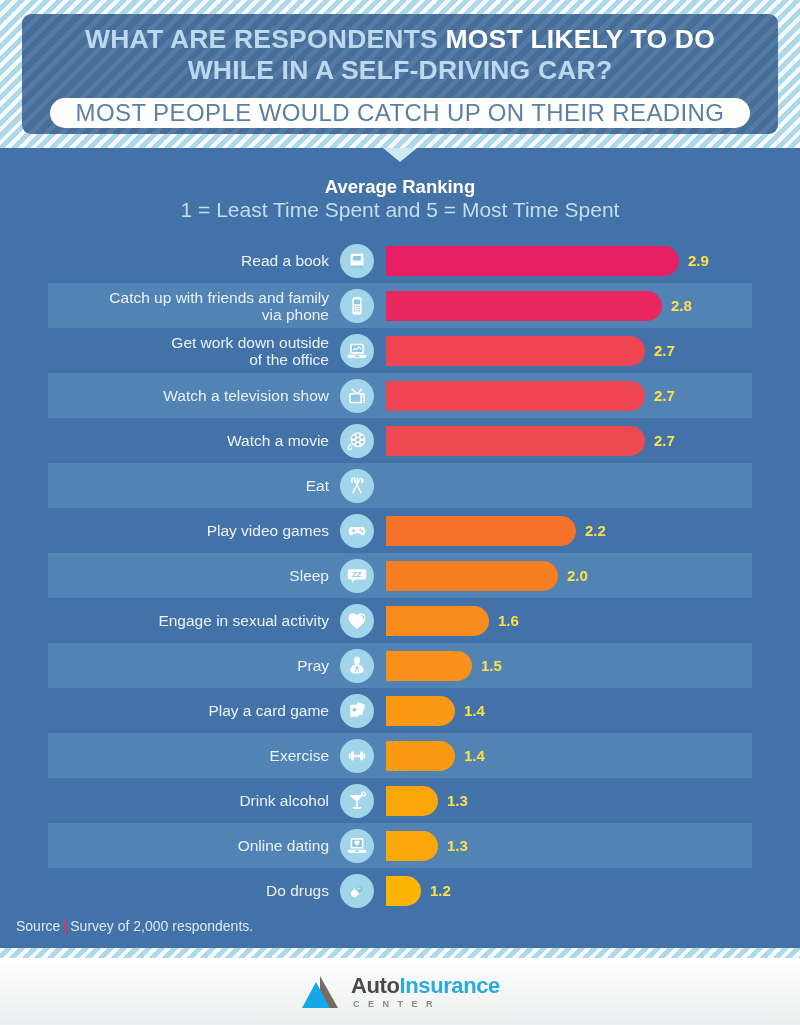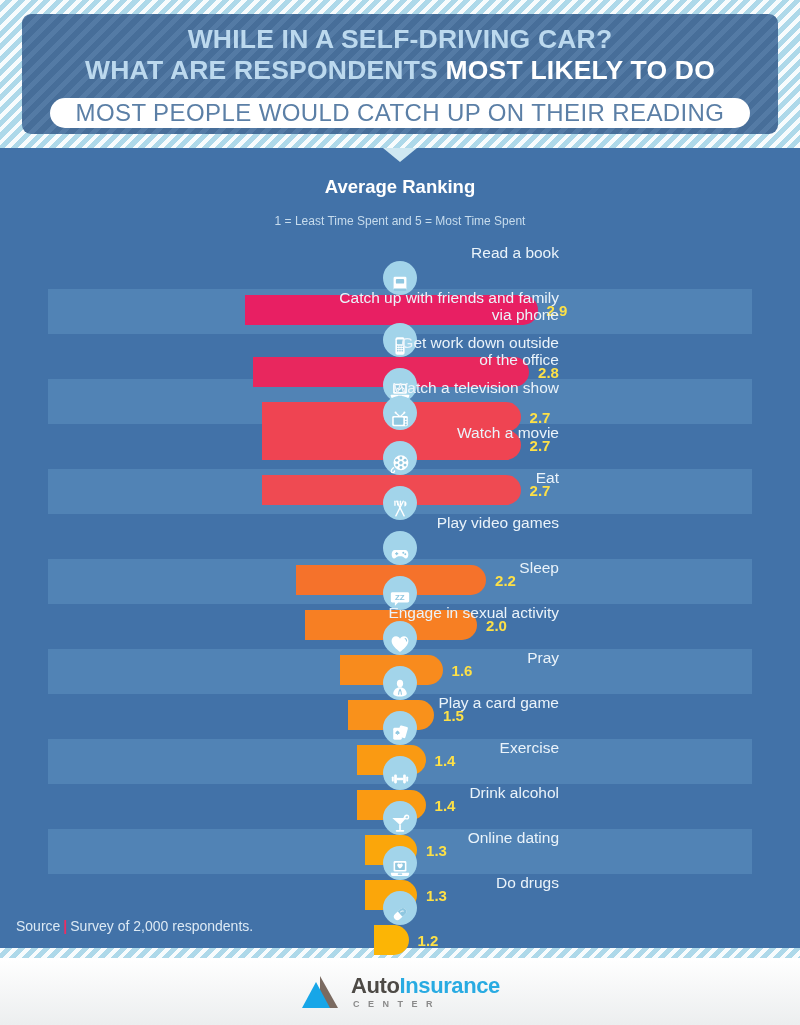--- a/index.html
+++ b/index.html
@@ -50,42 +50,42 @@
   }
   .notch {
     position:absolute; left:50%; top:0; transform:translateX(-50%);
     width:0;height:0;
     border-left:17px solid transparent;
     border-right:17px solid transparent;
     border-top:14px solid #cfe8f2;
   }
   .chart-head { padding-top:28px; text-align:center; }
   .chart-title { color:#ffffff; font-weight:bold; font-size:18.5px; }
-  .chart-sub  { color:#c7dced; font-size:12px; margin-top:16px; }
+  .chart-sub  { color:#c7dced; font-size:21px; margin-top:0; }
 
   .rows { margin-top:16px; }
   .row {
-    position:relative; height:45px; display:flex; align-items:center;flex-direction:column;
+    position:relative; height:45px; display:flex; align-items:center;
   }
   .row.alt .rowbg { background:#5183b5; }
   .rowbg {
     position:absolute; left:48px; top:0; width:704px; height:45px;
     background:transparent;
   }
   .label {
     position:relative; z-index:2;
     width:292px; margin-left:48px;
     text-align:right; padding-right:11px;
     color:#eaf3fa; font-size:15.5px; line-height:17px;
   }
   .icon {
     position:relative; z-index:2;
     width:34px; height:34px; border-radius:50%;
     background:#a2d4ea; flex:0 0 34px;
-    display:flex; align-items:flex-end; justify-content:center;
+    display:flex; align-items:center; justify-content:center;
   }
   .icon svg { display:block; }
   .barwrap {
     position:relative; z-index:2; margin-left:12px;
     display:flex; align-items:center;
   }
   .bar { height:30px; border-radius:0 15px 15px 0; }
   .val {
     color:#fde047; font-weight:bold; font-size:15px; margin-left:9px;
     white-space:nowrap;
@@ -121,22 +121,22 @@
     letter-spacing:8.5px; margin-top:3px; padding-left:2px;
   }
 </style>
 </head>
 <body>
 
 <div id="page">
 
   <div class="header-band">
     <div class="header-panel">
+      <div class="title-line"><span class="t-light">WHAT ARE RESPONDENTS </span><span class="t-white">MOST LIKELY TO DO</span></div>
       <div class="title-line t-light">WHILE IN A SELF-DRIVING CAR?</div>
-      <div class="title-line"><span class="t-light">WHAT ARE RESPONDENTS </span><span class="t-white">MOST LIKELY TO DO</span></div>
       <div class="sub-pill">
         <span>MOST PEOPLE WOULD CATCH UP ON THEIR READING</span>
       </div>
     </div>
   </div>
 
   <div class="body-band">
     <div class="notch"></div>
 
     <div class="chart-head">

